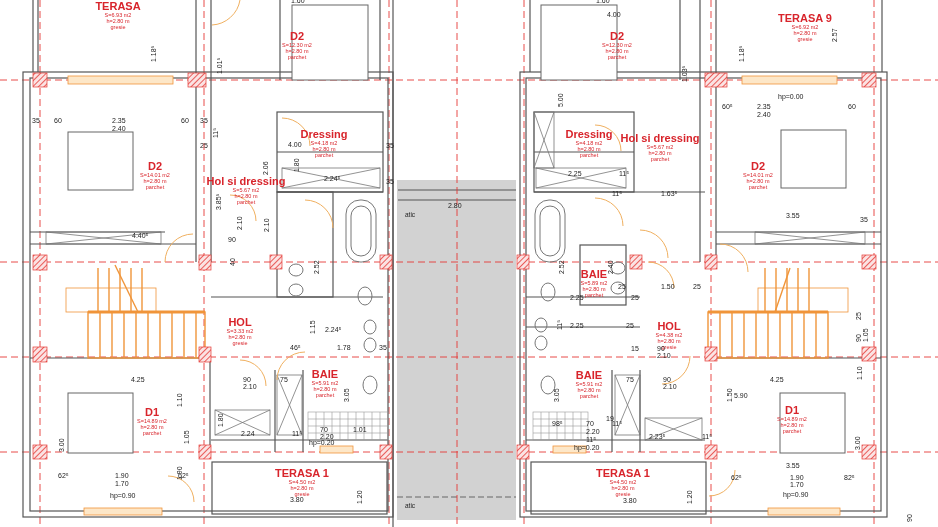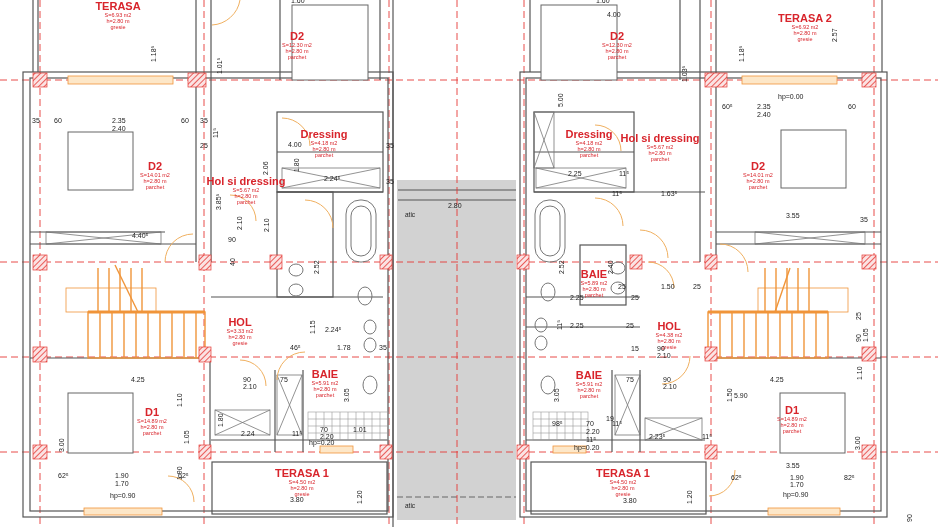--- a/index.html
+++ b/index.html
@@ -324,21 +324,21 @@
       <div class="meta">h=2.80 m</div>
       <div class="meta">gresie</div>
     </div>
     <div class="room-label" style="left: 617px; top: 30px;">
       <div class="name">D2</div>
       <div class="meta">S=12.30 m2</div>
       <div class="meta">h=2.80 m</div>
       <div class="meta">parchet</div>
     </div>
     <div class="room-label" style="left: 805px; top: 12px;">
-      <div class="name">TERASA 2</div>
+      <div class="name">TERASA 9</div>
       <div class="meta">S=6.92 m2</div>
       <div class="meta">h=2.80 m</div>
       <div class="meta">gresie</div>
     </div>
     <div class="room-label" style="left: 589px; top: 128px;">
       <div class="name">Dressing</div>
       <div class="meta">S=4.18 m2</div>
       <div class="meta">h=2.80 m</div>
       <div class="meta">parchet</div>
     </div>

